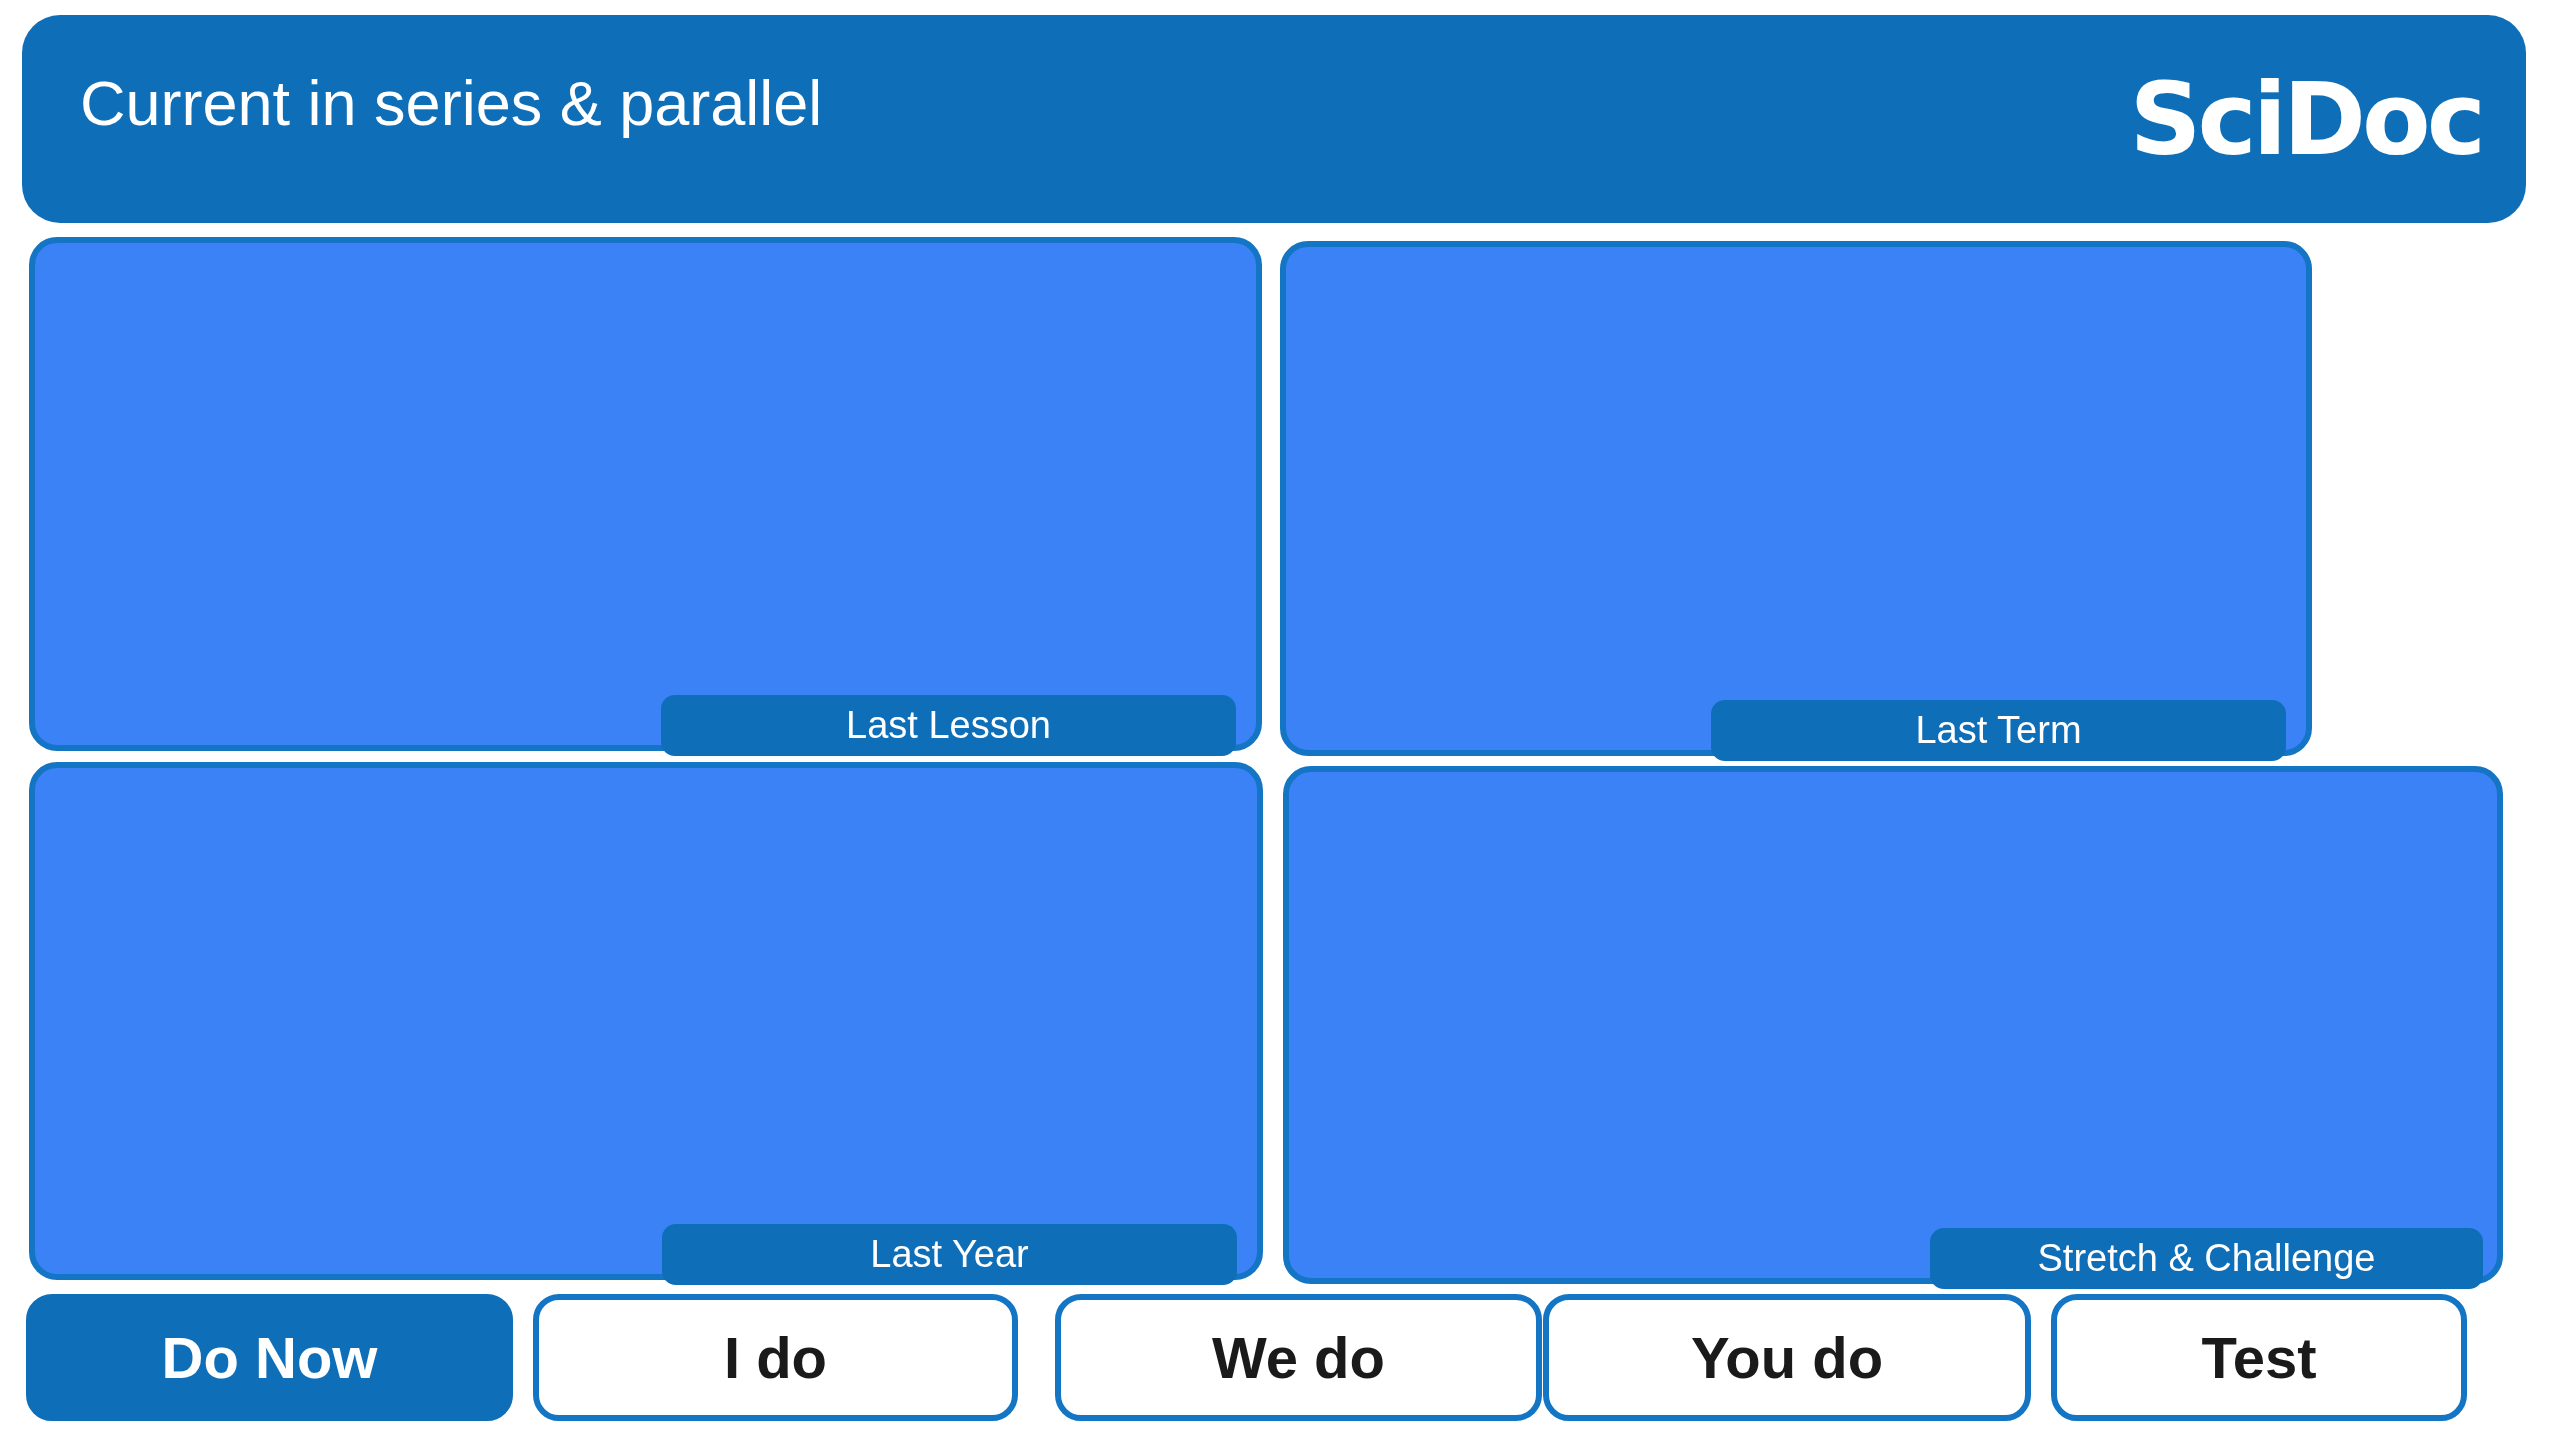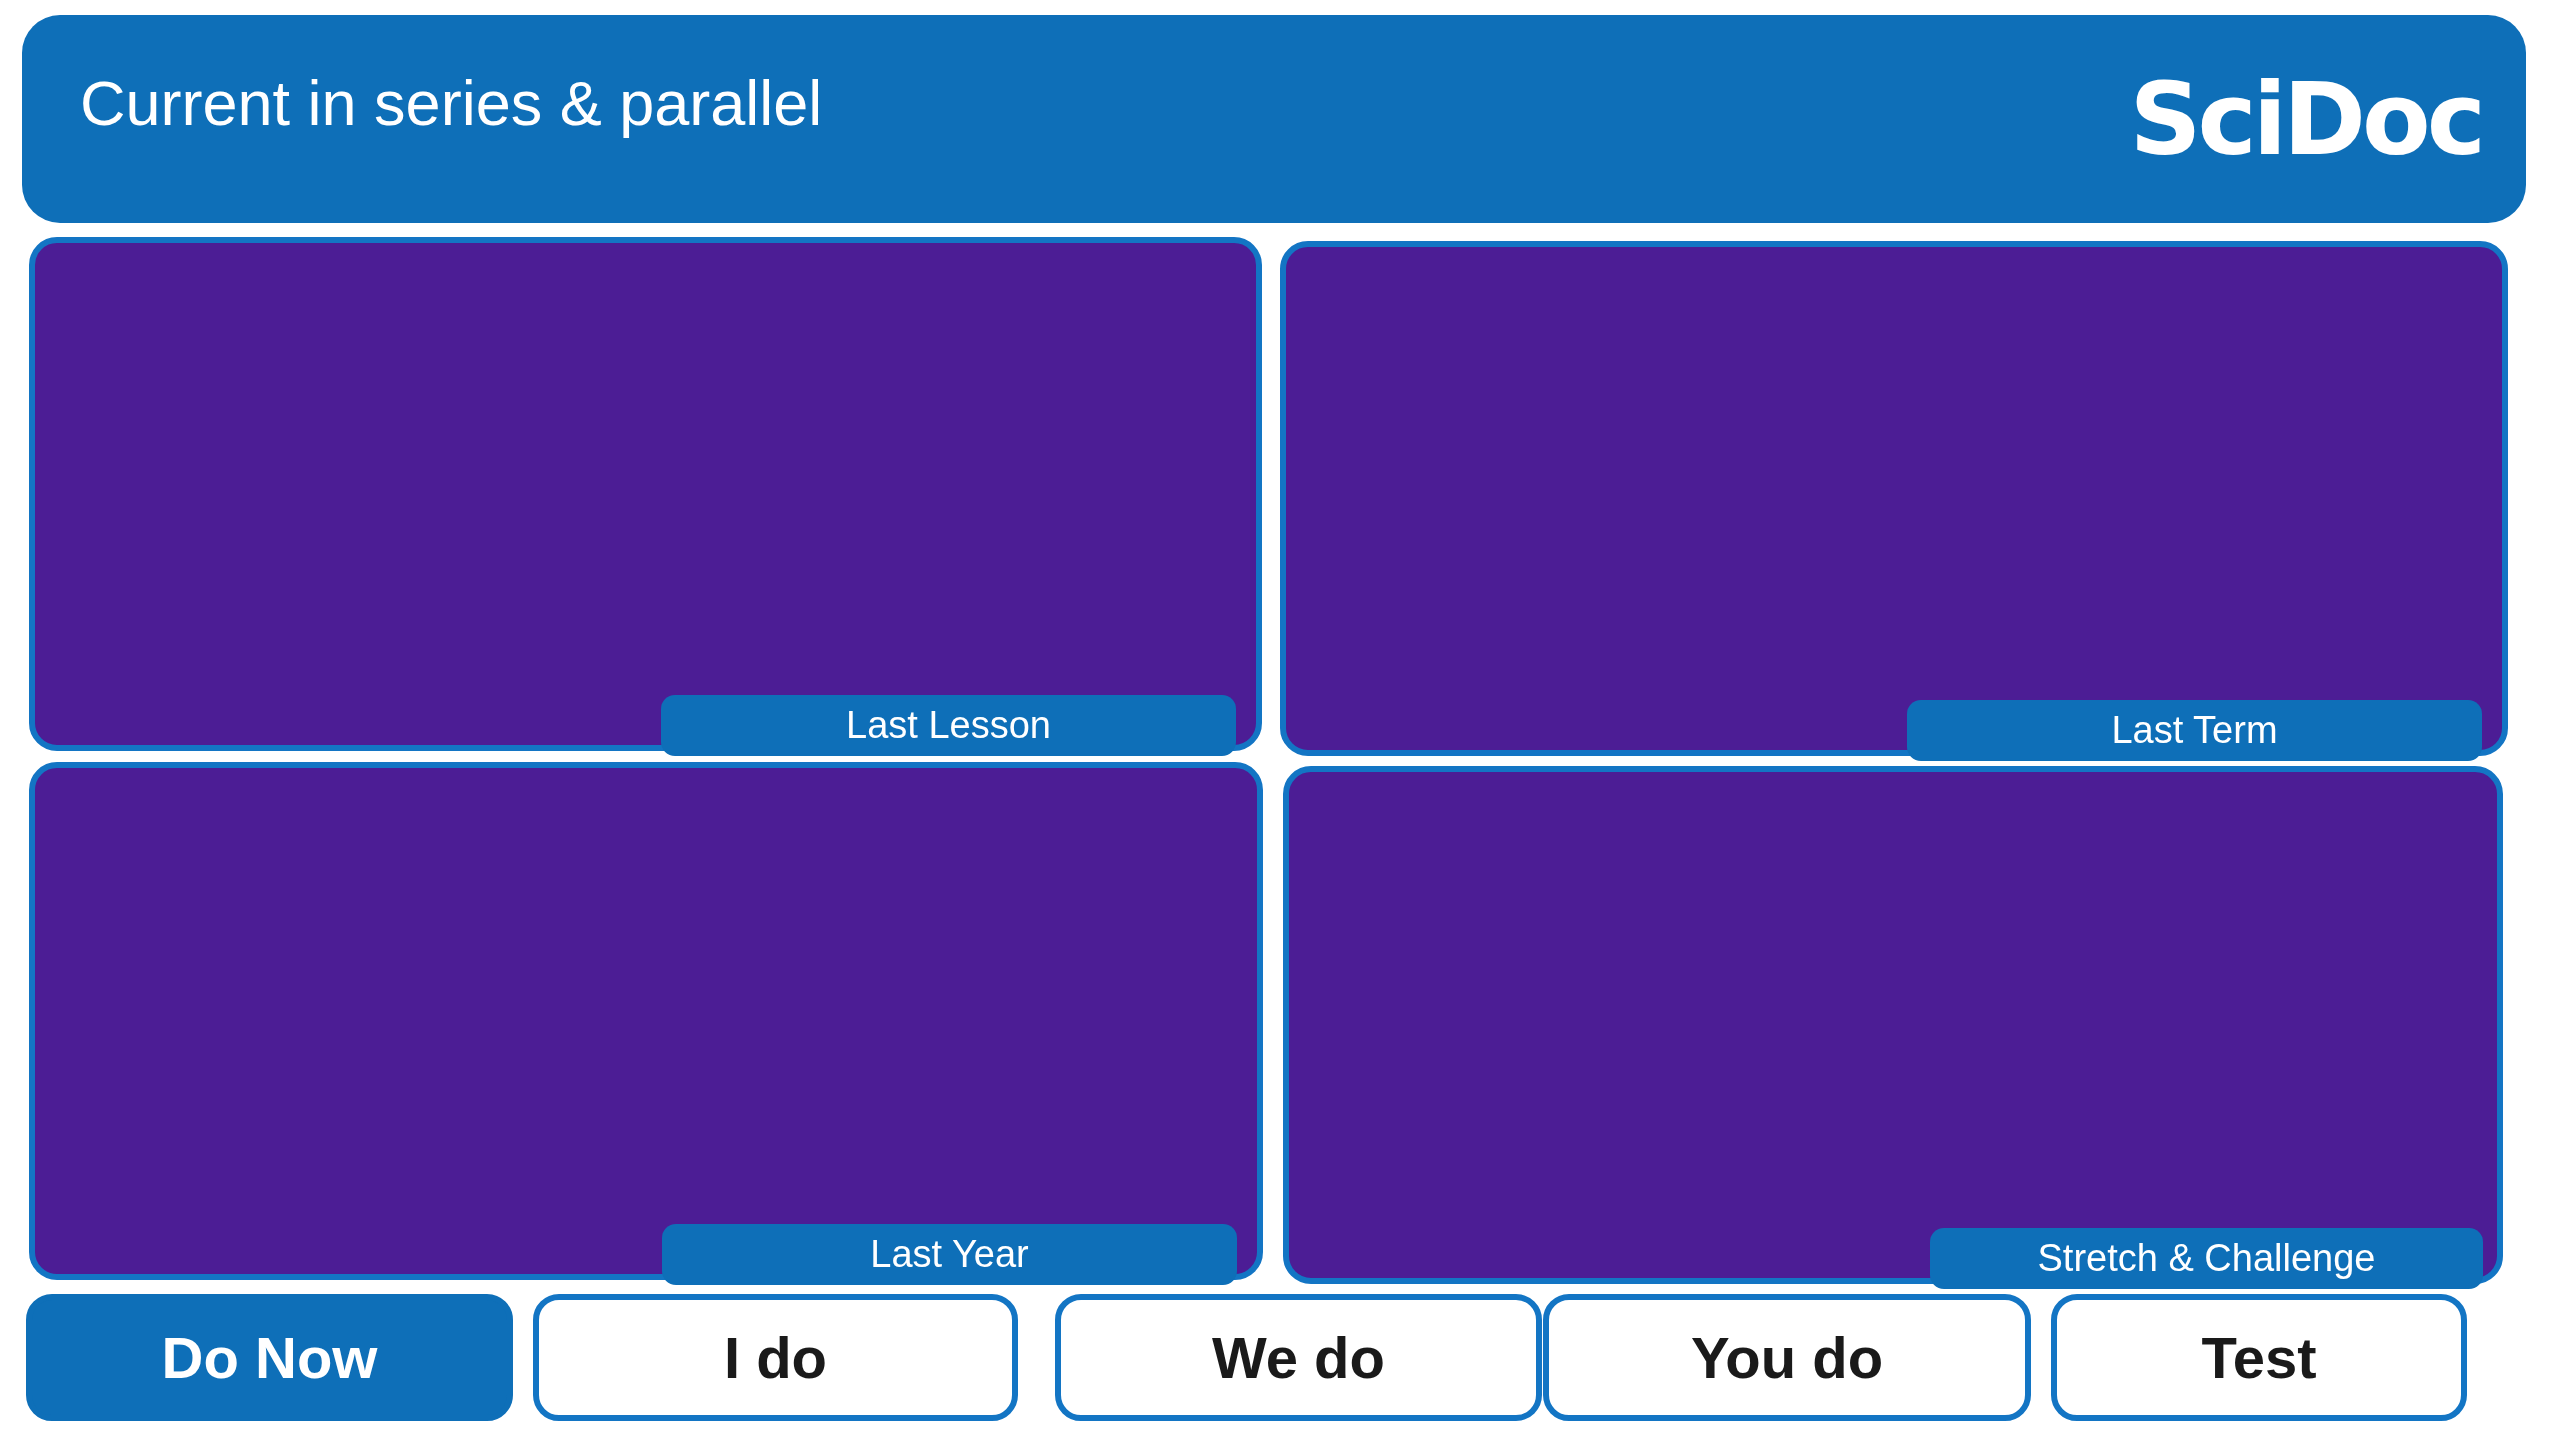--- a/index.html
+++ b/index.html
@@ -33,27 +33,27 @@
   .logo{
     position:absolute;right:44px;top:46px;
     font-family:"DejaVu Sans","Liberation Sans",sans-serif;
     font-size:100px;font-weight:800;letter-spacing:-4px;
     color:var(--text-on-blue);
     white-space:nowrap;
   }
   
   .panel{
     position:absolute;
-    background:#4c1d95;
+    background:#3b82f6;
     border:6px solid var(--border);
     border-radius:28px;
     text-align:right;
   }
   #p-tl{left:29px;top:237px;width:1233px;height:514px;}
-  #p-tr{left:1280px;top:241px;width:1228px;height:515px;}
+  #p-tr{left:1280px;top:241px;width:1032px;height:515px;}
   #p-bl{left:29px;top:762px;width:1234px;height:518px;}
   #p-br{left:1283px;top:766px;width:1220px;height:518px;}
   .tab{
     position:absolute;right:20px;bottom:-11px;
     width:575px;height:61px;
     background:var(--primary);
     border-radius:14px;
     color:var(--text-on-blue);
     font-size:38px;font-weight:400;
     display:flex;align-items:center;justify-content:center;

